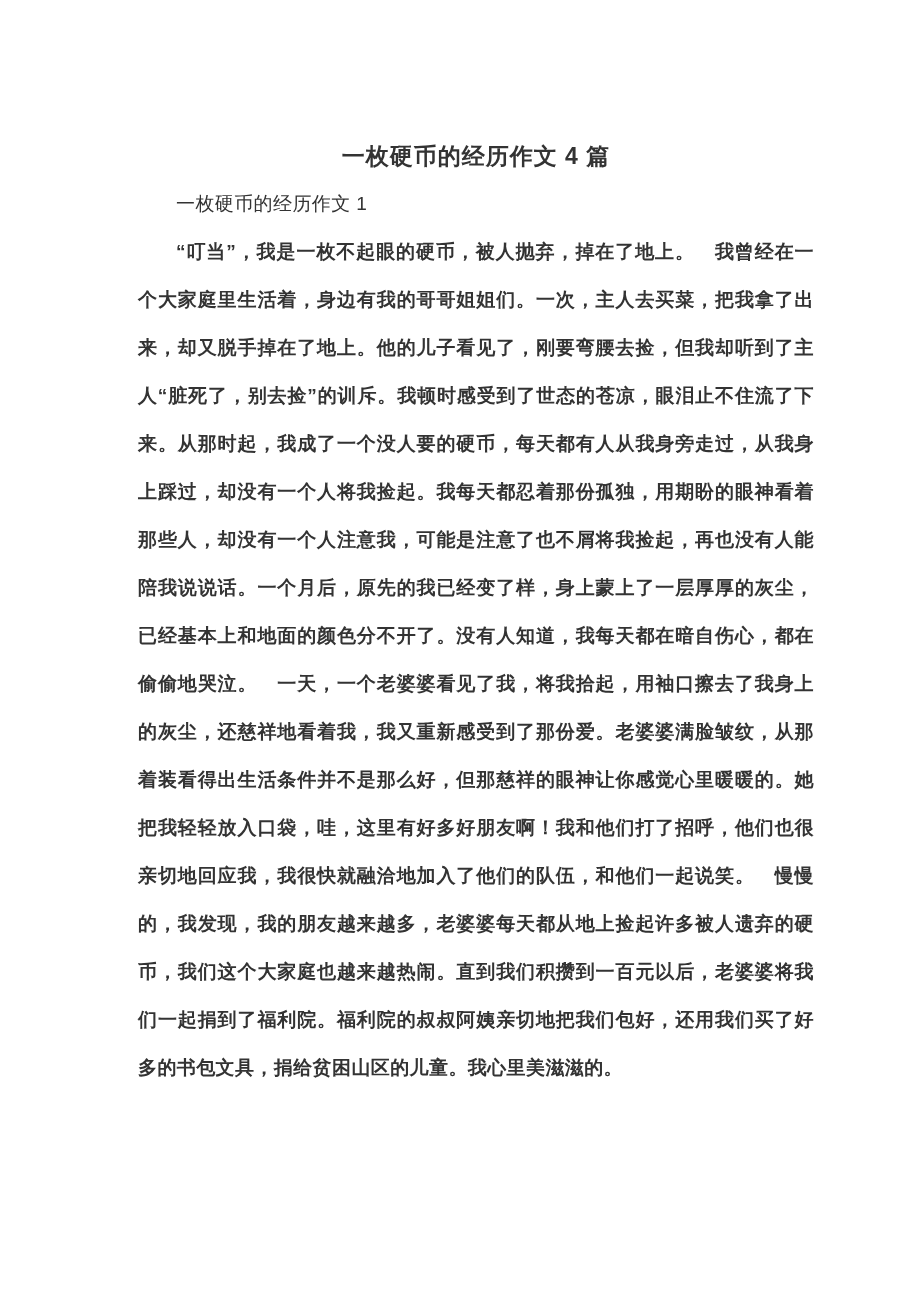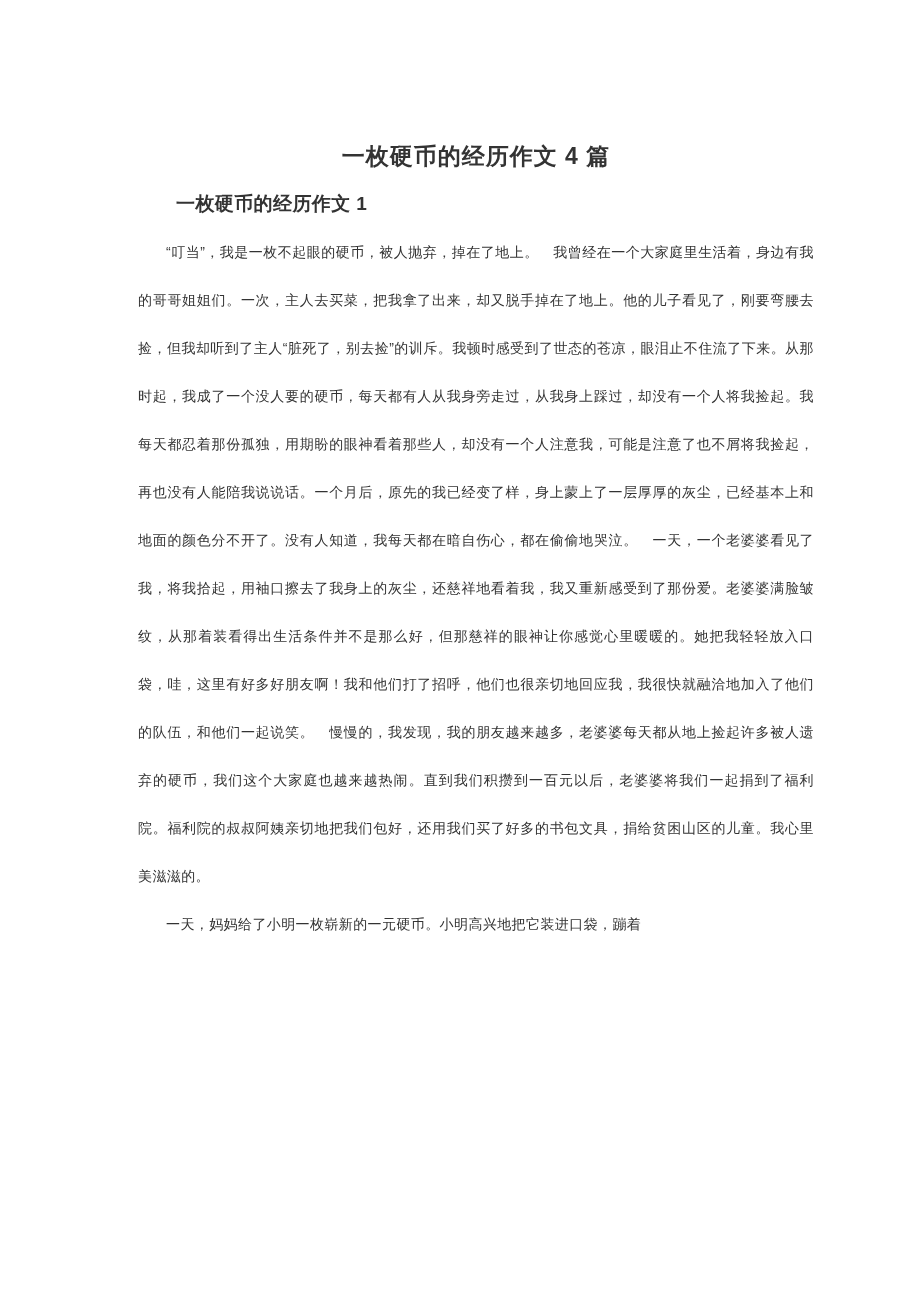--- a/index.html
+++ b/index.html
@@ -29,45 +29,45 @@
     font-size: 23px;
     font-weight: 700;
     line-height: 48px;
     text-align: center;
     letter-spacing: 1px;
     white-space: nowrap;
   }
   .section-heading {
     margin: 0;
     font-size: 19px;
-    font-weight: 700;
+    font-weight: 400;
     line-height: 48px;
     text-indent: 2em;
     letter-spacing: 0.4px;
     white-space: nowrap;
   }
   .para {
     margin: 0;
-    font-size: 14px;
+    font-size: 19px;
     line-height: 48px;
     text-indent: 2em;
     text-align: justify;
     letter-spacing: 0.4px;
     word-break: break-all;
+    font-weight: bold;
   }
 </style>
 </head>
 <body style="background: rgb(255, 255, 255); color: rgb(51, 51, 51);">
 
 <main class="page">
   <div class="content">
     <h1 class="doc-title">一枚硬币的经历作文 4 篇</h1>
 
     <section>
       <h2 class="section-heading">一枚硬币的经历作文 1</h2>
       <p class="para">“叮当”，我是一枚不起眼的硬币，被人抛弃，掉在了地上。　我曾经在一个大家庭里生活着，身边有我的哥哥姐姐们。一次，主人去买菜，把我拿了出来，却又脱手掉在了地上。他的儿子看见了，刚要弯腰去捡，但我却听到了主人“脏死了，别去捡”的训斥。我顿时感受到了世态的苍凉，眼泪止不住流了下来。从那时起，我成了一个没人要的硬币，每天都有人从我身旁走过，从我身上踩过，却没有一个人将我捡起。我每天都忍着那份孤独，用期盼的眼神看着那些人，却没有一个人注意我，可能是注意了也不屑将我捡起，再也没有人能陪我说说话。一个月后，原先的我已经变了样，身上蒙上了一层厚厚的灰尘，已经基本上和地面的颜色分不开了。没有人知道，我每天都在暗自伤心，都在偷偷地哭泣。　一天，一个老婆婆看见了我，将我拾起，用袖口擦去了我身上的灰尘，还慈祥地看着我，我又重新感受到了那份爱。老婆婆满脸皱纹，从那着装看得出生活条件并不是那么好，但那慈祥的眼神让你感觉心里暖暖的。她把我轻轻放入口袋，哇，这里有好多好朋友啊！我和他们打了招呼，他们也很亲切地回应我，我很快就融洽地加入了他们的队伍，和他们一起说笑。　慢慢的，我发现，我的朋友越来越多，老婆婆每天都从地上捡起许多被人遗弃的硬币，我们这个大家庭也越来越热闹。直到我们积攒到一百元以后，老婆婆将我们一起捐到了福利院。福利院的叔叔阿姨亲切地把我们包好，还用我们买了好多的书包文具，捐给贫困山区的儿童。我心里美滋滋的。</p>
     </section>
 
     <section>
-      <p class="para">一天，妈妈给了小明一枚崭新的一元硬币。小明高兴地把它装进口袋，蹦着</p>
     </section>
   </div>
 </main>
 
 </body></html>

